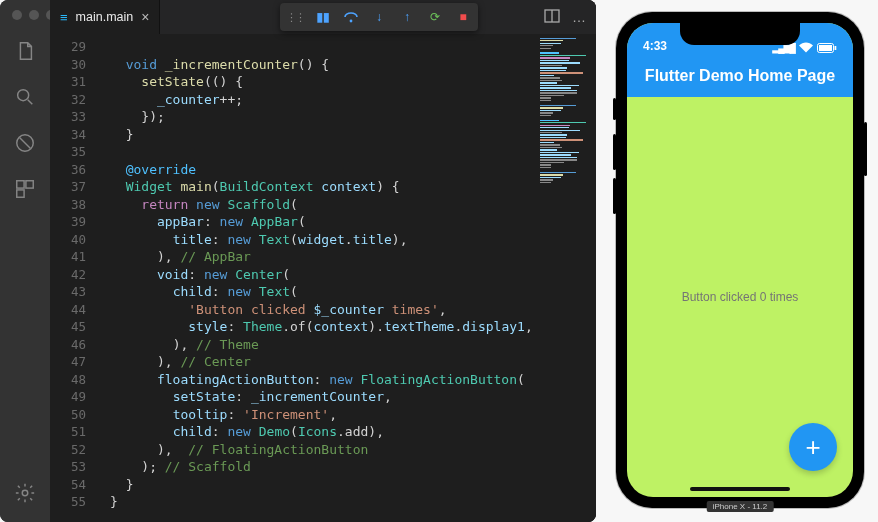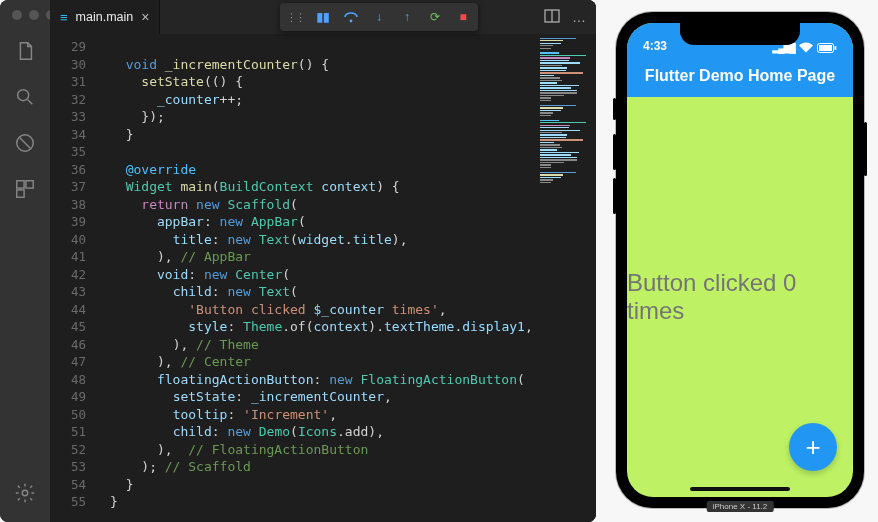--- a/index.html
+++ b/index.html
@@ -93,21 +93,21 @@
     align-items:flex-end;justify-content:space-between;
     padding:0 16px 2px;font-size:12px;font-weight:600;
   }
   .status .r{display:flex;gap:4px;align-items:center;}
   .appbar{
     height:42px;background:#2196f3;color:#fff;display:flex;
     align-items:center;justify-content:center;font-size:16px;font-weight:700;
   }
   .app-body{
     flex:1;display:flex;align-items:center;justify-content:center;
-    color:#757575;font-size:24px;
+    color:#757575;font-size:12px;
   }
   .fab{
     position:absolute;right:16px;bottom:26px;width:48px;height:48px;
     border-radius:50%;background:#2196f3;color:#fff;display:flex;
     align-items:center;justify-content:center;font-size:26px;font-weight:300;
     box-shadow:0 3px 6px #0003;cursor:pointer;
   }
   .home-ind{
     position:absolute;bottom:6px;left:50%;transform:translateX(-50%);
     width:100px;height:4px;background:#111;border-radius:3px;

